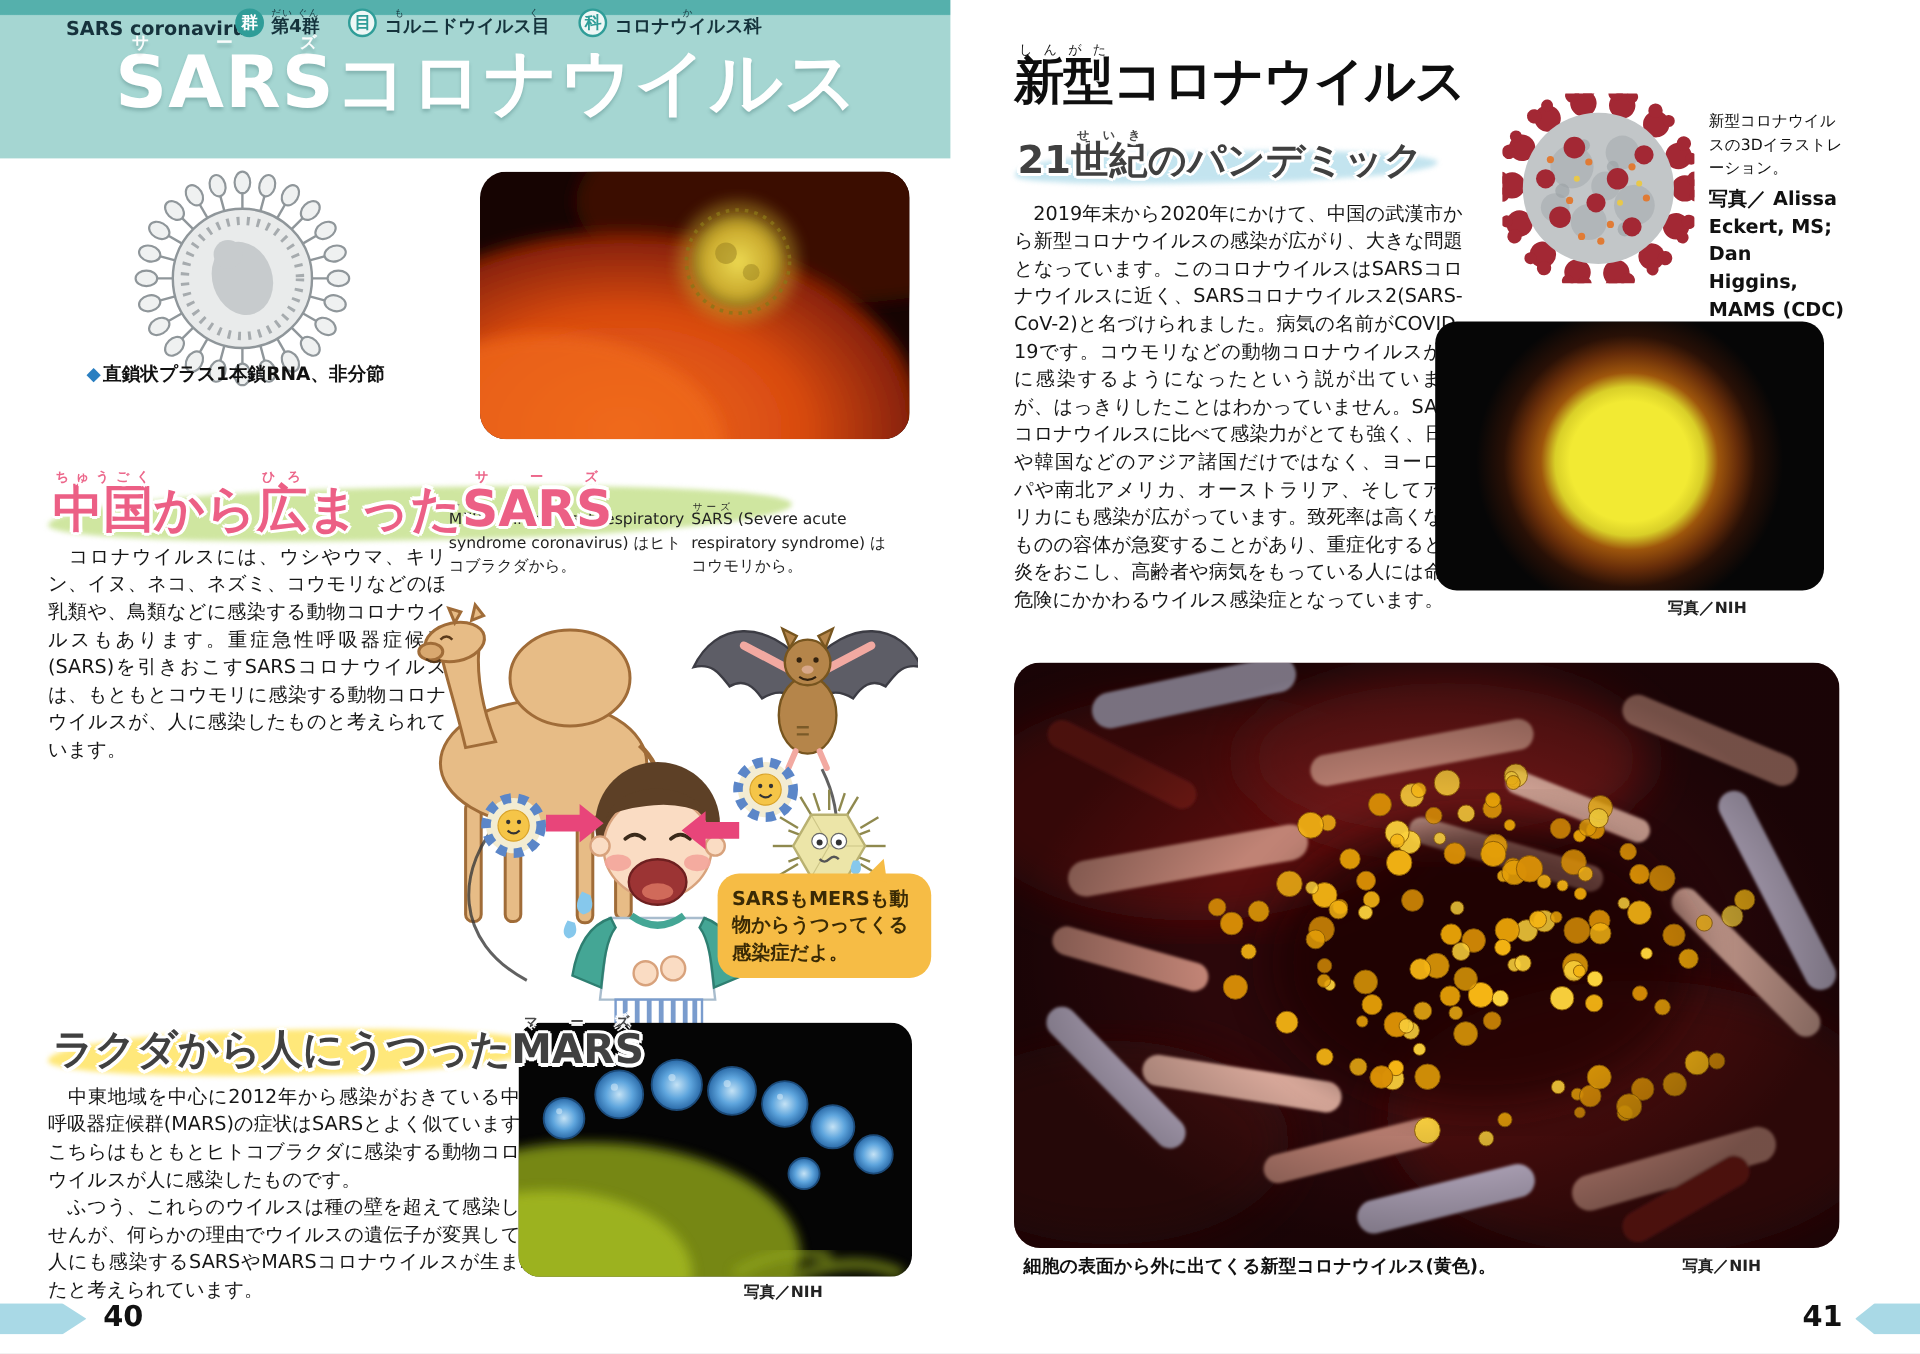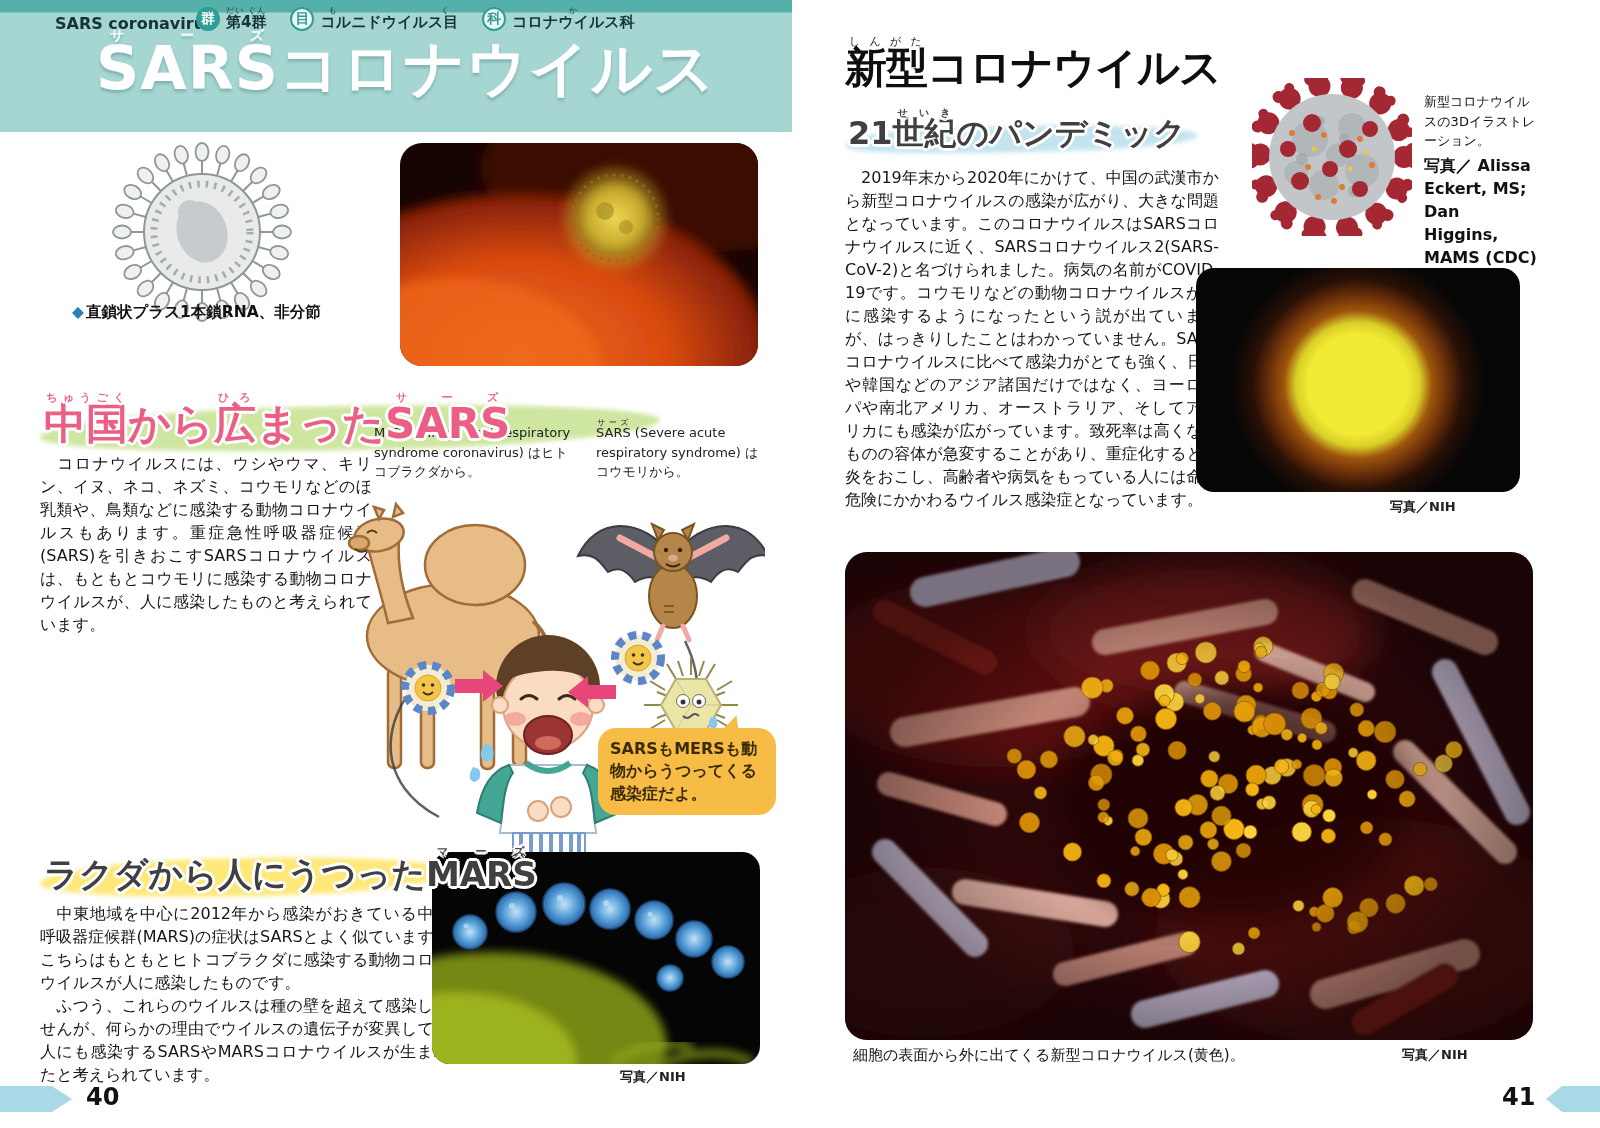--- a/index.html
+++ b/index.html
@@ -37,37 +37,37 @@
   .h-sars rt{font-size:11px;}
   .h-mars{left:44px;top:846px;font-size:34px;color:#404040;}
   .h-mars .bg{left:-4px;top:12px;width:412px;height:38px;background:#ffe87a;}
   .h-mars rt{font-size:11px;}
   .bodytext{font-size:16px;line-height:23px;text-align:justify;color:#161616;}
   .bodytext p{margin:0;}
   .col1{left:40px;top:452px;width:332px;}
   .col-mars{left:40px;top:902px;width:410px;}
   .src-label{font-size:13px;line-height:1.5;color:#222;}
   .lab-mers{left:374px;top:418px;width:200px;}
-  .lab-sars{left:576px;top:418px;width:165px;margin-left:20px;}
+  .lab-sars{left:576px;top:418px;width:165px;}
   .src-label rt{font-size:8px;}
 
   
   .ph{border-radius:22px;overflow:hidden;}
   .ph svg{display:block;}
   .photo-orange{left:400px;top:143px;width:358px;height:223px;}
   .photo-blue{left:432px;top:852px;width:328px;height:212px;border-radius:18px;}
   .photo-yellow{left:1196px;top:268px;width:324px;height:224px;border-radius:18px;background:#060606;}
   .photo-yellow .core{position:absolute;inset:0;
     background:radial-gradient(circle at 50% 52%,#f2ea33 0 50px,#d9cf28 62px,rgba(166,90,12,.95) 74px,rgba(128,55,10,.8) 90px,rgba(70,25,6,.55) 105px,rgba(10,6,3,0) 128px);}
   .photo-big{left:845px;top:552px;width:688px;height:488px;}
   .credit{font-size:13px;font-weight:700;color:#222;text-align:left;}
   .cr-blue{left:620px;top:1068px;width:140px;}
   .cr-yellow{left:1390px;top:498px;width:130px;}
   .cr-big{left:1402px;top:1046px;width:130px;}
-  .cap-big{left:853px;top:1046px;width:540px;font-size:15px;font-weight:400;color:#111;}
+  .cap-big{left:853px;top:1046px;width:540px;font-size:15px;font-weight:700;color:#111;}
 
   
   .title-right{left:845px;top:36px;font-size:42px;font-weight:900;letter-spacing:-1px;color:#0e0e0e;white-space:nowrap;}
   .title-right rt{font-size:11px;font-weight:400;}
   .sub-right{left:848px;top:108px;font-size:32px;color:#404040;}
   .sub-right .bg{left:-2px;top:18px;width:352px;height:26px;background:#c3e4ef;border-radius:40% 60% 50% 50%/70% 60% 60% 40%;}
   .sub-right rt{font-size:10px;}
   .col-right{left:845px;top:166px;width:374px;}
   .illus3d{left:1252px;top:78px;width:160px;height:158px;}
   .cap3d{left:1424px;top:92px;width:114px;font-size:13px;line-height:1.5;color:#111;}

